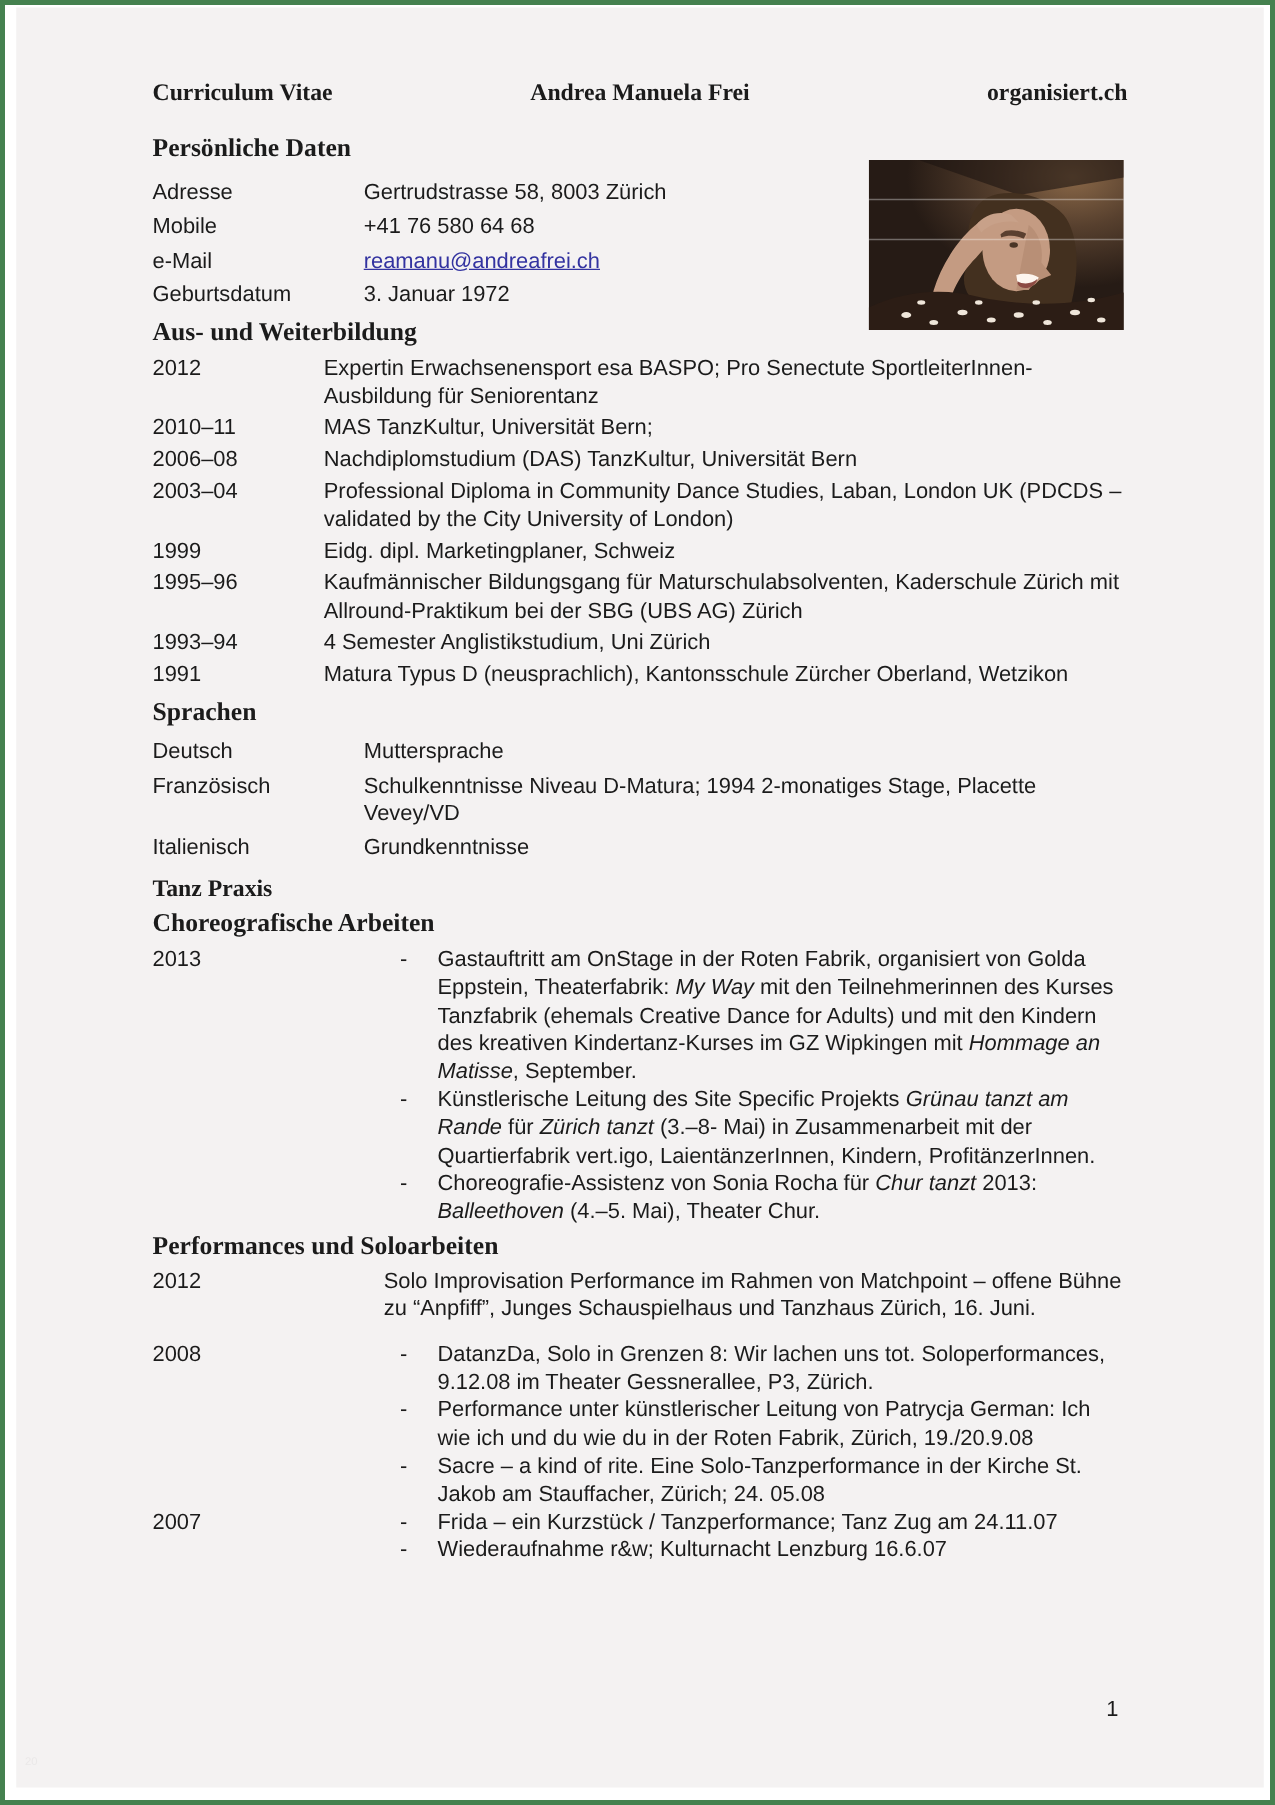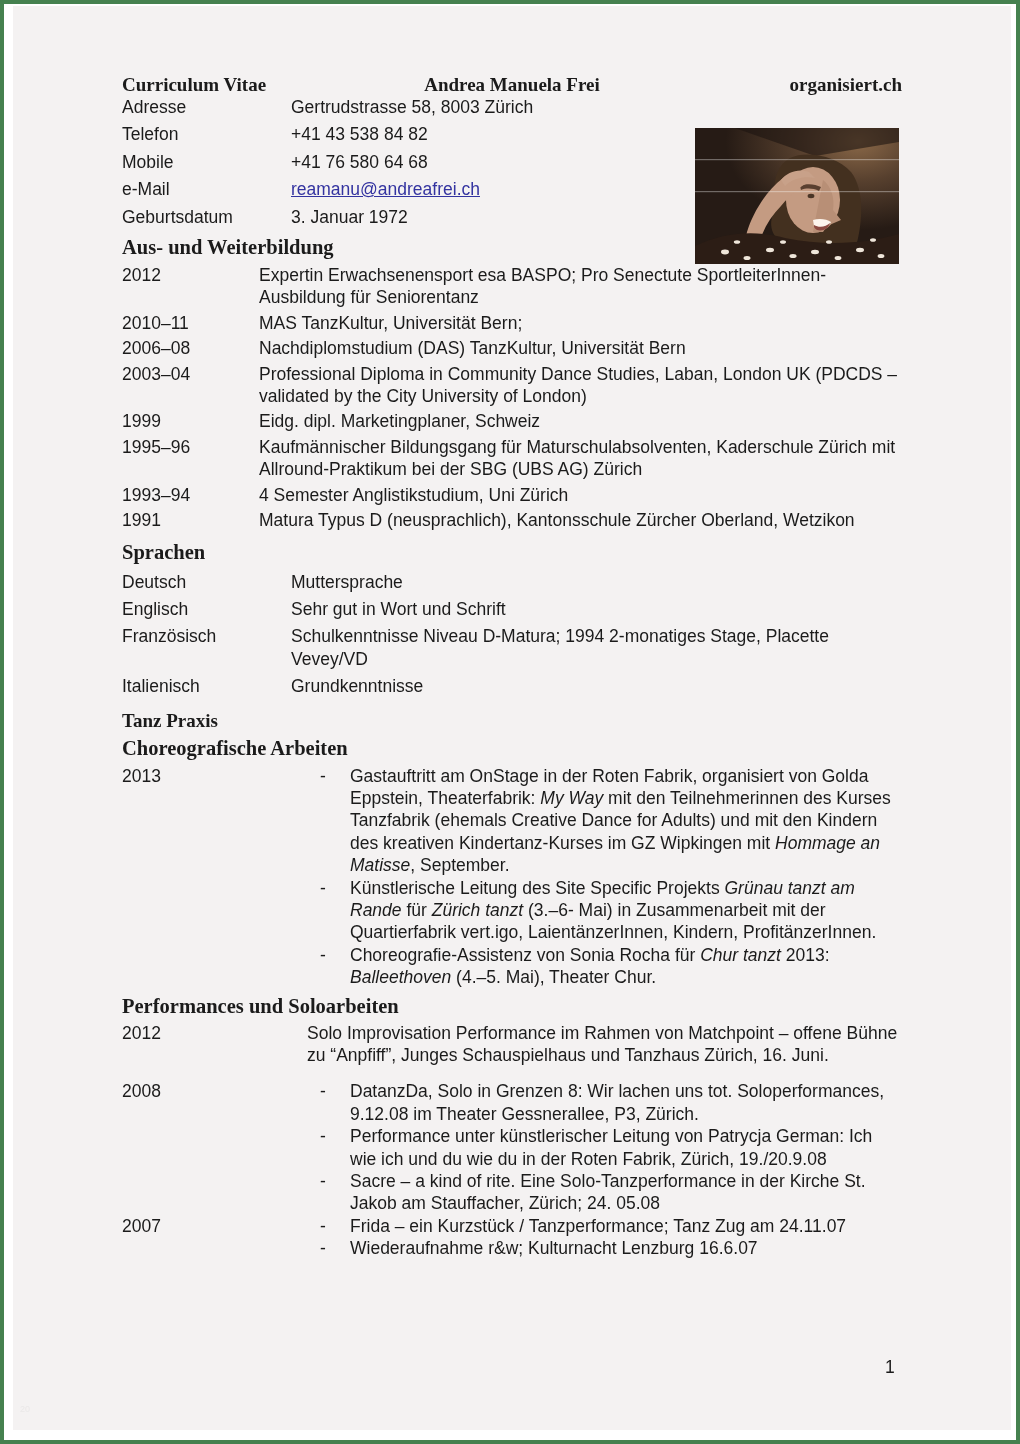--- a/index.html
+++ b/index.html
@@ -9,21 +9,21 @@
     background:#ffffff;
     padding:2px 5px 10px 9px;
     overflow:hidden;
   }
   .page{
     position:relative;width:100%;height:100%;box-sizing:border-box;
     background:var(--page-bg,#f4f2f2);
     font-family:"Liberation Sans",sans-serif;
     font-size:17.5px;line-height:22.4px;color:#1b1b1b;
   }
-  .content{position:absolute;left:109px;top:12px;width:780px;padding-top:56px;}
+  .content{position:absolute;left:109px;top:2px;width:780px;padding-top:56px;}
   .h-serif{font-family:"Liberation Serif",serif;font-weight:700;}
   .header{display:grid;grid-template-columns:1fr auto 1fr;font-size:19px;line-height:22px;}
   .header .center{text-align:center;}
   .header .right{text-align:right;}
   .section-h{font-family:"Liberation Serif",serif;font-weight:700;font-size:20.5px;line-height:26px;margin:0;}
   .mh-personal{margin:20px 0 10px;}
   .mh-edu{margin:6px 0 4px;}
   .mh-lang{margin:7px 0 6px;}
   .mh-perf{margin:4px 0 3px;}
   .big-h{font-size:19px;line-height:28px;margin:9px 0 0;}
@@ -86,29 +86,26 @@
     </svg>
 
     <div class="content">
 
       <div class="header">
         <span class="h-serif">Curriculum Vitae</span>
         <span class="h-serif center">Andrea Manuela Frei</span>
         <span class="h-serif right">organisiert.ch</span>
       </div>
 
+      <h2 class="section-h mh-personal">Persönliche Daten</h2>
       <div class="prow">
         <span>Adresse</span>
         <span>Gertrudstrasse 58, 8003 Zürich</span>
       </div>
       <div class="prow">
-        <span>Telefon</span>
-        <span>+41 43 538 84 82</span>
-      </div>
-      <div class="prow">
         <span>Mobile</span>
         <span>+41 76 580 64 68</span>
       </div>
       <div class="prow">
         <span>e-Mail</span>
         <span><a class="email-link">reamanu@andreafrei.ch</a></span>
       </div>
       <div class="prow">
         <span>Geburtsdatum</span>
         <span>3. Januar 1972</span>
@@ -147,45 +144,41 @@
         <span>1991</span>
         <span>Matura Typus D (neusprachlich), Kantonsschule Zürcher Oberland, Wetzikon</span>
       </div>
 
       <h2 class="section-h mh-lang">Sprachen</h2>
       <div class="prow">
         <span>Deutsch</span>
         <span>Muttersprache</span>
       </div>
       <div class="prow">
-        <span>Englisch</span>
-        <span>Sehr gut in Wort und Schrift</span>
-      </div>
-      <div class="prow">
         <span>Französisch</span>
         <span>Schulkenntnisse Niveau D-Matura; 1994 2-monatiges Stage, Placette Vevey/VD</span>
       </div>
       <div class="prow">
         <span>Italienisch</span>
         <span>Grundkenntnisse</span>
       </div>
 
       <h2 class="section-h big-h">Tanz Praxis</h2>
       <h3 class="section-h sub-h">Choreografische Arbeiten</h3>
 
       <div class="centry">
         <span>2013</span>
         <div>
           <div class="bullet">
             <span>-</span>
             <div><span>Gastauftritt am OnStage in der Roten Fabrik, organisiert von Golda Eppstein, Theaterfabrik: </span><i>My Way</i><span> mit den Teilnehmerinnen des Kurses Tanzfabrik (ehemals Creative Dance for Adults) und mit den Kindern des kreativen Kindertanz-Kurses im GZ Wipkingen mit </span><i>Hommage an Matisse</i><span>, September.</span></div>
           </div>
           <div class="bullet">
             <span>-</span>
-            <div><span>Künstlerische Leitung des Site Specific Projekts </span><i>Grünau tanzt am Rande</i><span> für </span><i>Zürich tanzt</i><span> (3.–6- Mai) in Zusammenarbeit mit der Quartierfabrik vert.igo, LaientänzerInnen, Kindern, ProfitänzerInnen.</span></div>
+            <div><span>Künstlerische Leitung des Site Specific Projekts </span><i>Grünau tanzt am Rande</i><span> für </span><i>Zürich tanzt</i><span> (3.–8- Mai) in Zusammenarbeit mit der Quartierfabrik vert.igo, LaientänzerInnen, Kindern, ProfitänzerInnen.</span></div>
           </div>
           <div class="bullet">
             <span>-</span>
             <div><span>Choreografie-Assistenz von Sonia Rocha für </span><i>Chur tanzt</i><span> 2013: </span><i>Balleethoven</i><span> (4.–5. Mai), Theater Chur.</span></div>
           </div>
         </div>
       </div>
 
       <h3 class="section-h mh-perf">Performances und Soloarbeiten</h3>
 

